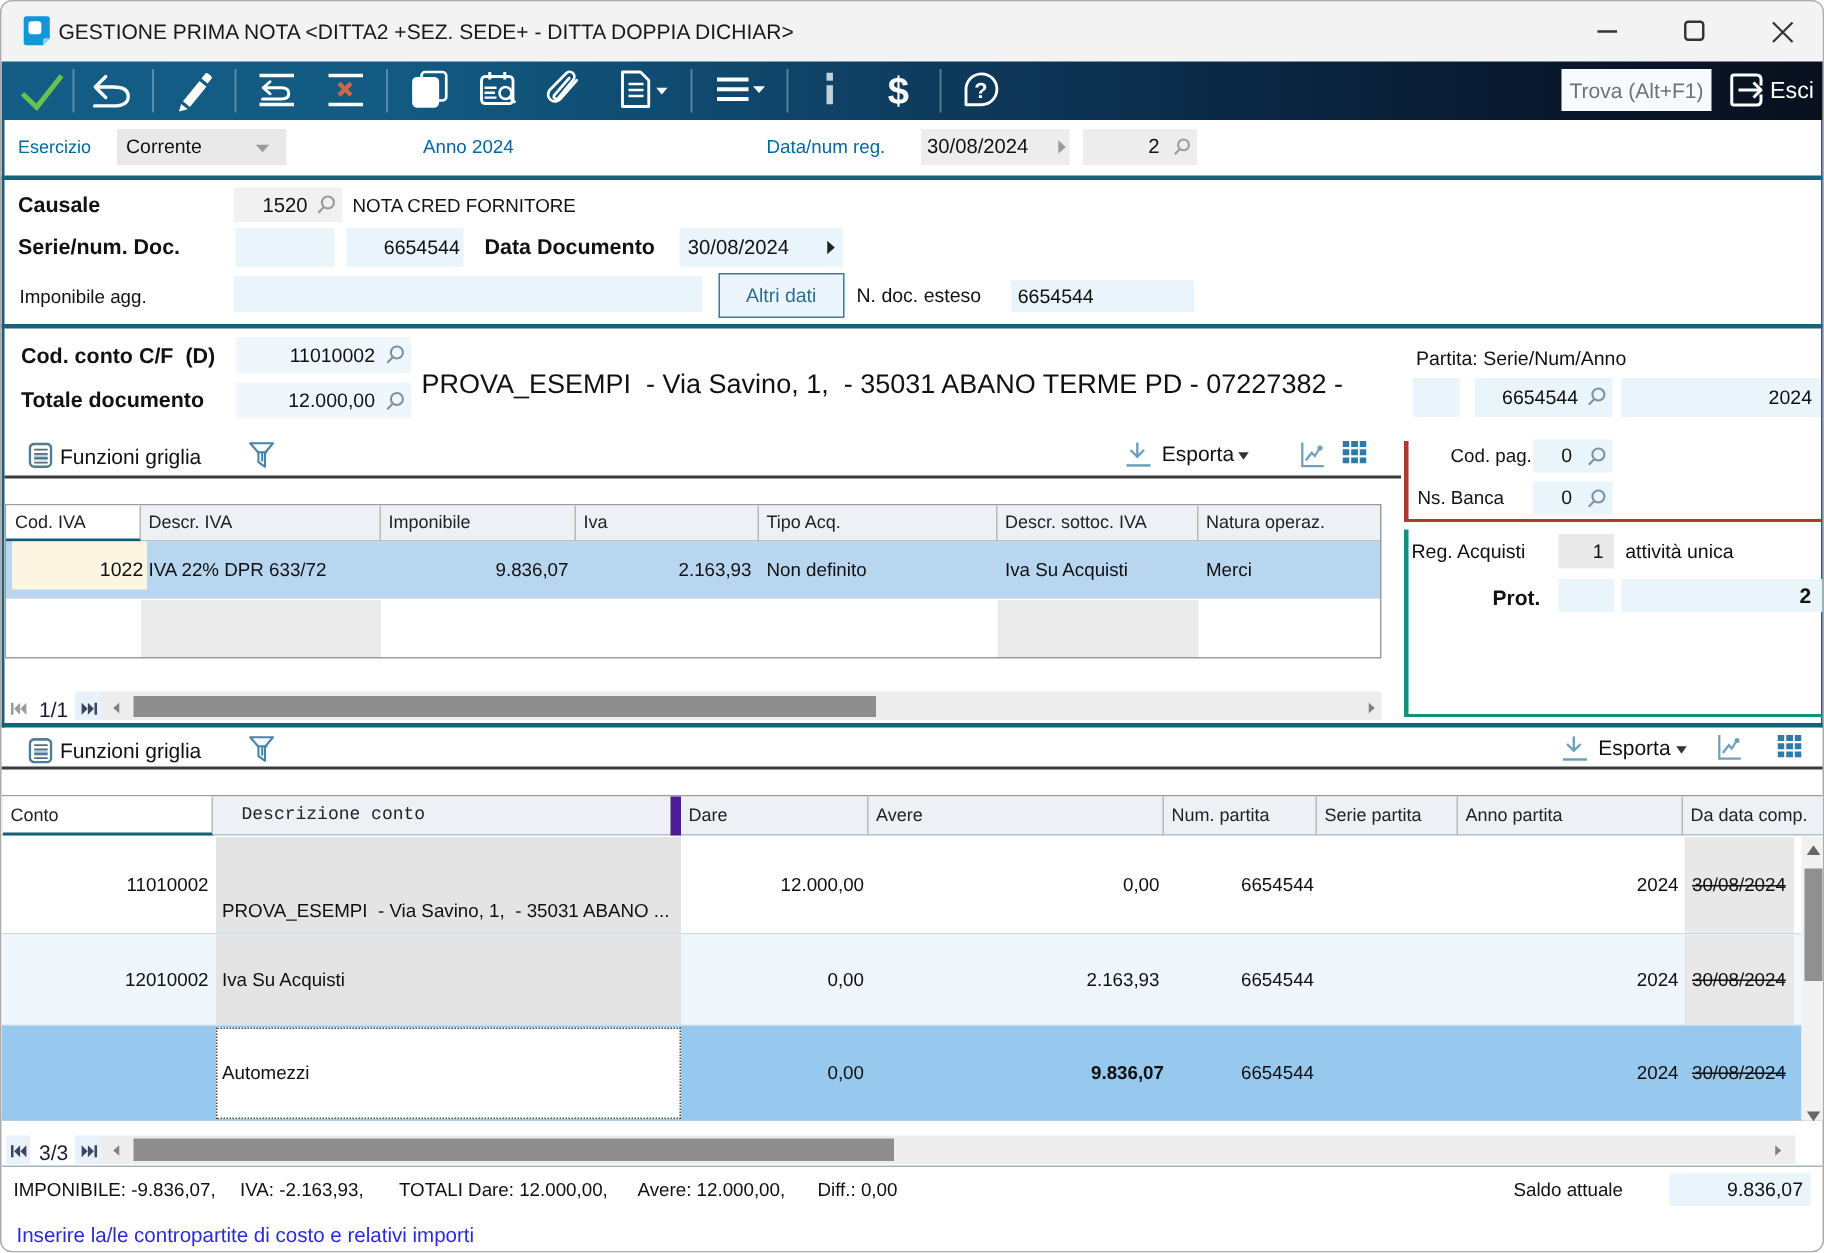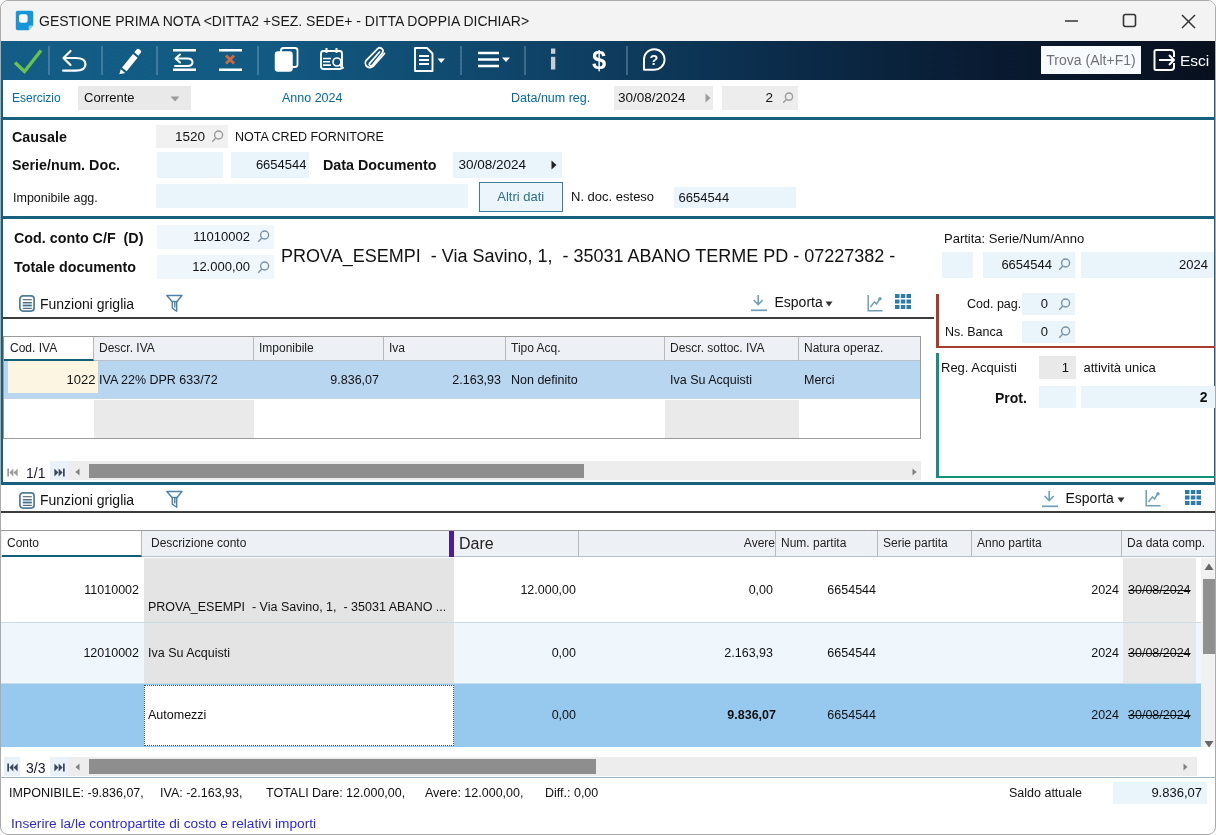--- a/index.html
+++ b/index.html
@@ -331,23 +331,23 @@
         <rect x="5.8" y="11" width="4.5" height="4"></rect>
         <rect x="11.5" y="11" width="4.5" height="4"></rect>
   </g>
 </svg>
 <div class="abs" style="left:0;top:510px;width:1216px;height:2px;background:#3C3C3C;"></div>
 
 <div class="abs" style="left:0;top:528.5px;width:1216px;height:217px;border-top:1px solid #9B9B9B;border-bottom:1px solid #9B9B9B;background:#fff;">
 
   <div class="abs" style="left:0;top:0;width:1216px;height:26px;background:#EDF0F5;border-bottom:1px solid #B6C1CB;"></div>
   <div class="abs" style="left:1px;top:0;width:140px;height:26px;background:#FFFFFF;border-right:1px solid #B9B9B9;border-bottom:2.5px solid #135F7A;font-size:12px;color:#222;line-height:24px;padding-left:5px;">Conto</div>
-  <div class="abs" style="left:141px;top:0;width:312px;height:26px;border-right:5px solid #4c1d95;font-size:12px;color:#222;line-height:25px;padding-left:9px;">Descrizione conto</div>
-  <div class="abs" style="left:453px;top:0;width:125px;height:26px;border-right:1px solid #B9B9B9;font-size:16px;color:#222;line-height:25px;padding-left:5px;">Dare</div>
-  <div class="abs" style="left:578px;top:0;width:197px;height:26px;border-right:1px solid #B9B9B9;font-size:12px;color:#222;line-height:25px;padding-left:5px;text-align:right;">Avere</div>
+  <div class="abs" style="left:141px;top:0;width:312px;height:26px;border-right:7px solid #4c1d95;font-size:12px;color:#222;line-height:25px;padding-left:19px;font-family:Liberation Mono, monospace;">Descrizione conto</div>
+  <div class="abs" style="left:453px;top:0;width:125px;height:26px;border-right:1px solid #B9B9B9;font-size:12px;color:#222;line-height:25px;padding-left:5px;">Dare</div>
+  <div class="abs" style="left:578px;top:0;width:197px;height:26px;border-right:1px solid #B9B9B9;font-size:12px;color:#222;line-height:25px;padding-left:5px;">Avere</div>
   <div class="abs" style="left:775px;top:0;width:102px;height:26px;border-right:1px solid #B9B9B9;font-size:12px;color:#222;line-height:25px;padding-left:5px;">Num. partita</div>
   <div class="abs" style="left:877px;top:0;width:94px;height:26px;border-right:1px solid #B9B9B9;font-size:12px;color:#222;line-height:25px;padding-left:5px;">Serie partita</div>
   <div class="abs" style="left:971px;top:0;width:150px;height:26px;border-right:1px solid #B9B9B9;font-size:12px;color:#222;line-height:25px;padding-left:5px;">Anno partita</div>
   <div class="abs" style="left:1121px;top:0;width:95px;height:26px;font-size:12px;color:#222;line-height:25px;padding-left:5px;">Da data comp.</div>
 
   <div class="abs" style="left:0;top:27px;width:1200px;height:64px;background:#fff;"></div>
   <div class="abs" style="left:143px;top:27px;width:310px;height:64px;background:#E4E4E4;"></div>
       <div class="abs" style="left:1122px;top:27px;width:73px;height:64px;background:#E8E8E8;"></div>
   <div class="abs rt" style="left:0;top:27px;width:138px;height:64px;font-size:12.5px;color:#111;line-height:64px;">11010002</div>
   <div class="abs" style="left:147px;top:27px;width:306px;height:64px;font-size:12.5px;color:#111;line-height:64px;white-space:nowrap;overflow:hidden;margin-top:17px;">PROVA_ESEMPI&nbsp; - Via Savino, 1,&nbsp; - 35031 ABANO ...</div>

